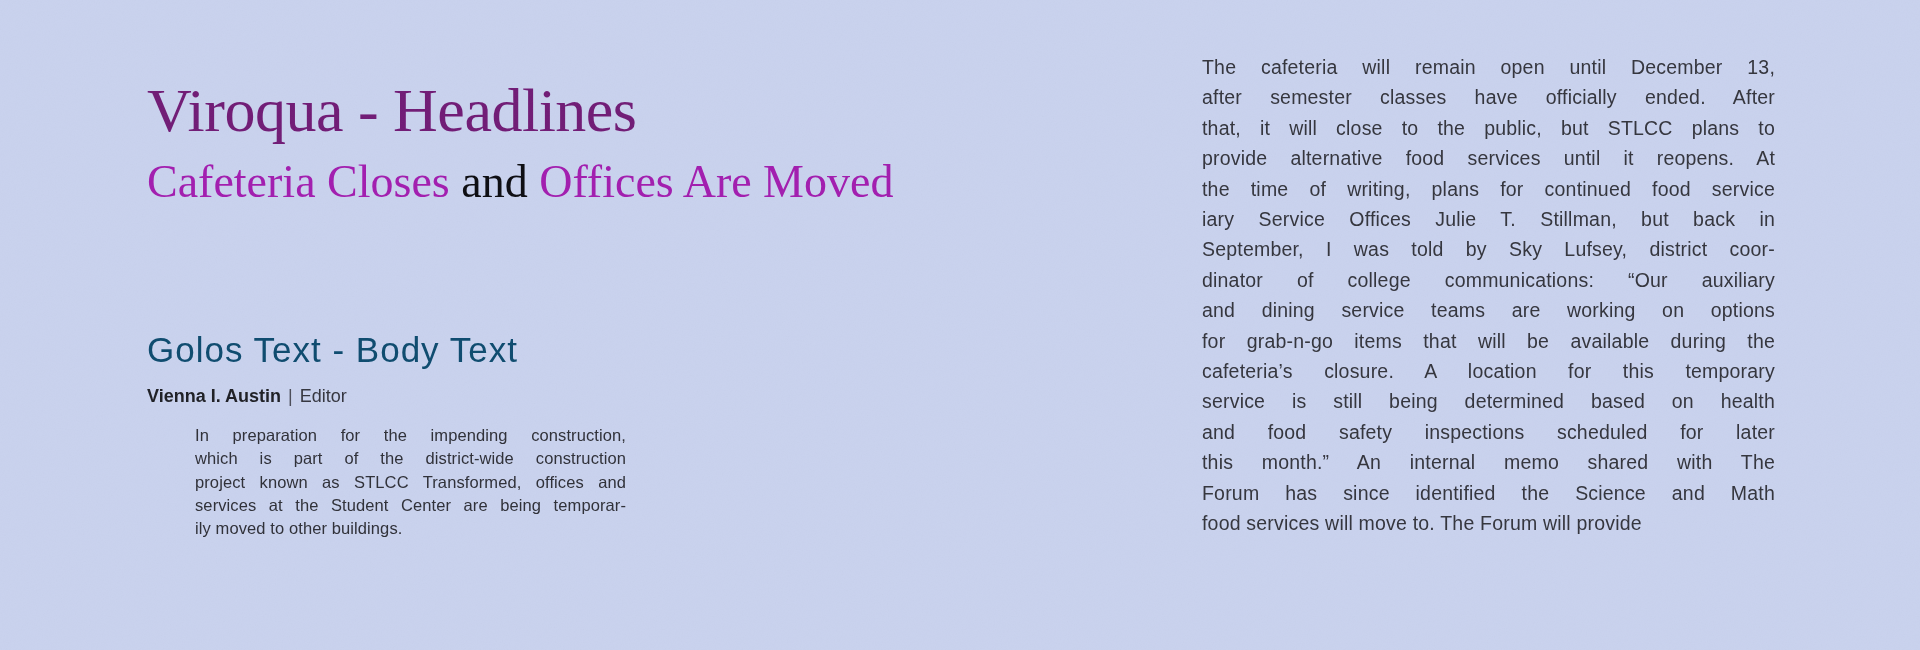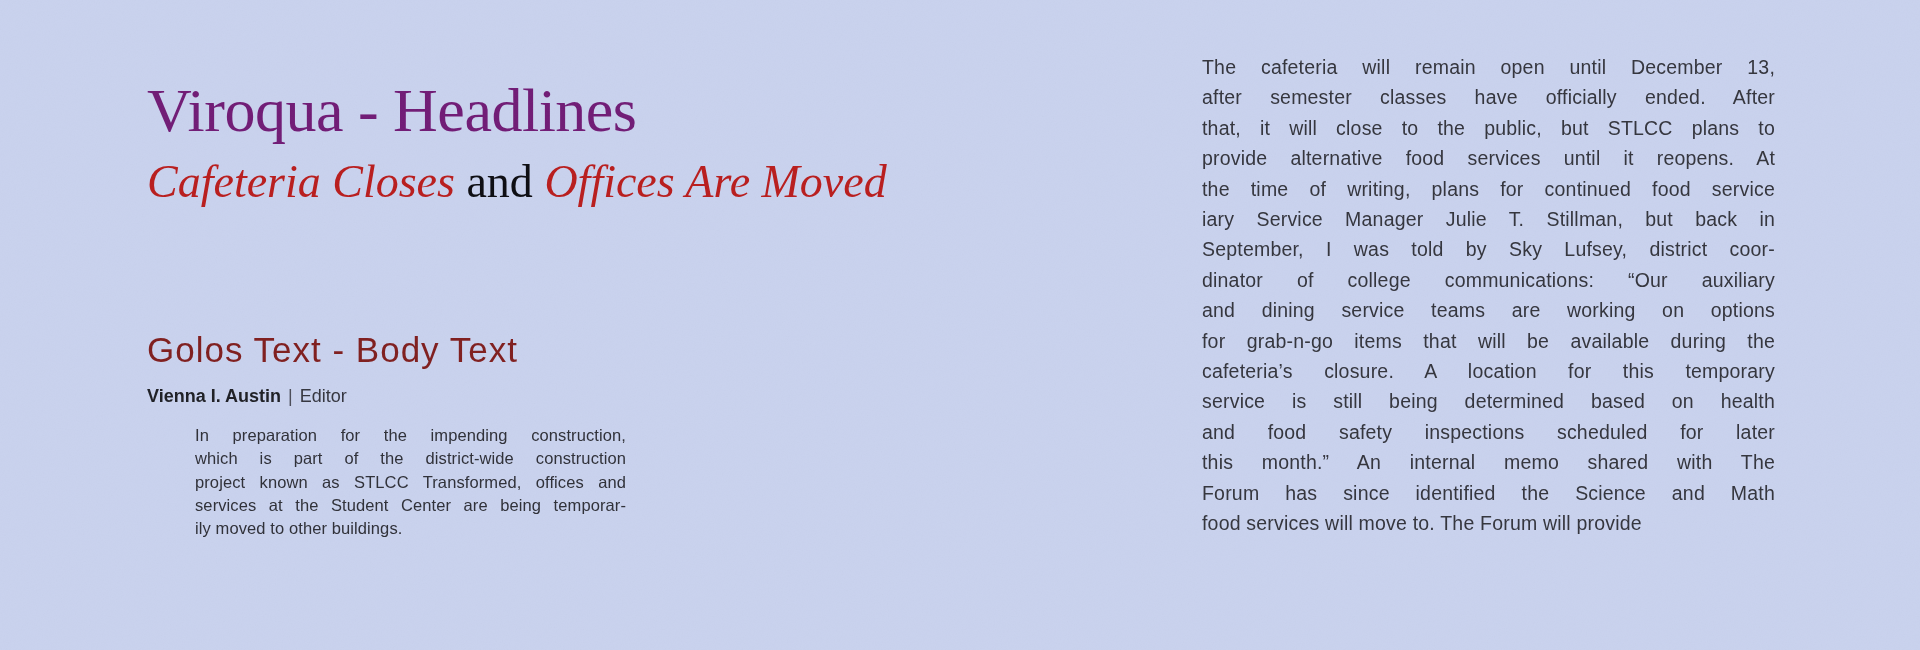--- a/index.html
+++ b/index.html
@@ -18,33 +18,33 @@
     font-family: "Liberation Serif", serif;
     font-size: 62px; line-height: 1.1; font-weight: 400;
     color: #701a75; letter-spacing: -0.5px;
   }
   .headline-sub {
     position: absolute; left: 147px; top: 157px;
     font-family: "Liberation Serif", serif;
     font-size: 46px; line-height: 1.1; font-weight: 400;
     color: #0b0b10; white-space: nowrap;
   }
-  .headline-sub .accent { font-style: italic; color: #b91c1c; }
+  .headline-sub .accent { color: #a21caf; }
   .headline-line3 {
     position: absolute; left: 147px; top: 214px;
     font-family: "Liberation Serif", serif;
     font-size: 43px; line-height: 1.1; font-weight: 700;
     color: #0b0b10; white-space: nowrap;
   }
 
   
   .specimen-title {
     position: absolute; left: 147px; top: 330px;
     font-size: 35px; line-height: 1.15; font-weight: 400;
-    letter-spacing: 1px; color: #7f1d1d; white-space: nowrap;
+    letter-spacing: 1px; color: #0c4a6e; white-space: nowrap;
   }
   .byline {
     position: absolute; left: 147px; top: 386px;
     font-size: 18px; line-height: 1.2; color: #33343e; white-space: nowrap;
   }
   .byline .name { font-weight: 700; color: #1d1e24; }
   .byline .sep { color: #4b4c58; font-weight: 300; margin: 0 7px; }
   .intro {
     position: absolute; left: 147px; top: 424px; width: 431px;
     font-size: 16.5px; line-height: 23.3px; letter-spacing: 0.1px;
@@ -87,21 +87,21 @@
     <div class="jline">services at the Student Center are being temporar-</div>
     <div class="jline last">ily moved to other buildings.</div>
   </div>
 
   <div class="article">
     <div class="jline">The cafeteria will remain open until December 13,</div>
     <div class="jline">after semester classes have officially ended. After</div>
     <div class="jline">that, it will close to the public, but STLCC plans to</div>
     <div class="jline">provide alternative food services until it reopens. At</div>
     <div class="jline">the time of writing, plans for continued food service</div>
-    <div class="jline">iary Service Manager Julie T. Stillman, but back in</div>
+    <div class="jline">iary Service Offices Julie T. Stillman, but back in</div>
     <div class="jline">September, I was told by Sky Lufsey, district coor-</div>
     <div class="jline">dinator of college communications: “Our auxiliary</div>
     <div class="jline">and dining service teams are working on options</div>
     <div class="jline">for grab-n-go items that will be available during the</div>
     <div class="jline">cafeteria’s closure. A location for this temporary</div>
     <div class="jline">service is still being determined based on health</div>
     <div class="jline">and food safety inspections scheduled for later</div>
     <div class="jline">this month.” An internal memo shared with The</div>
     <div class="jline">Forum has since identified the Science and Math</div>
     <div class="jline last">food services will move to. The Forum will provide</div>

